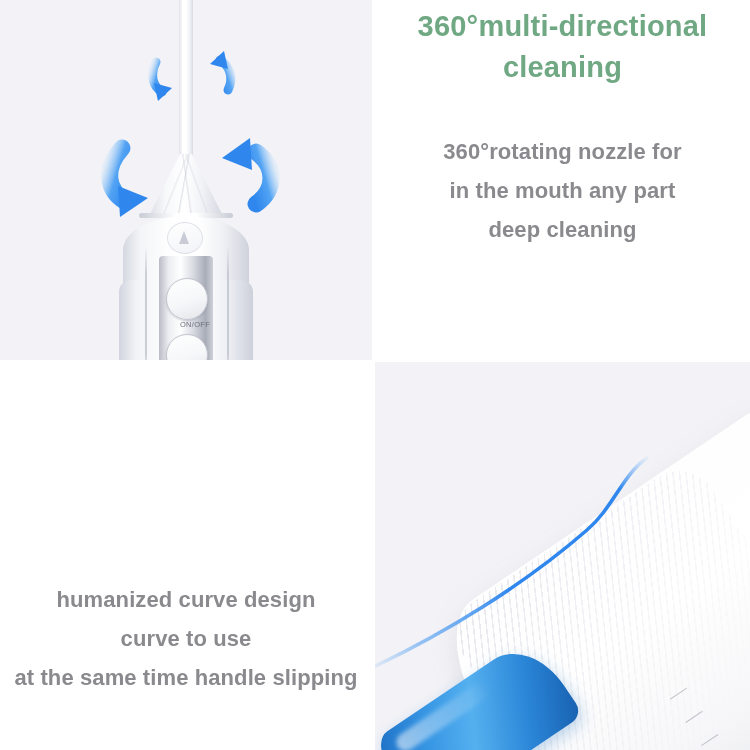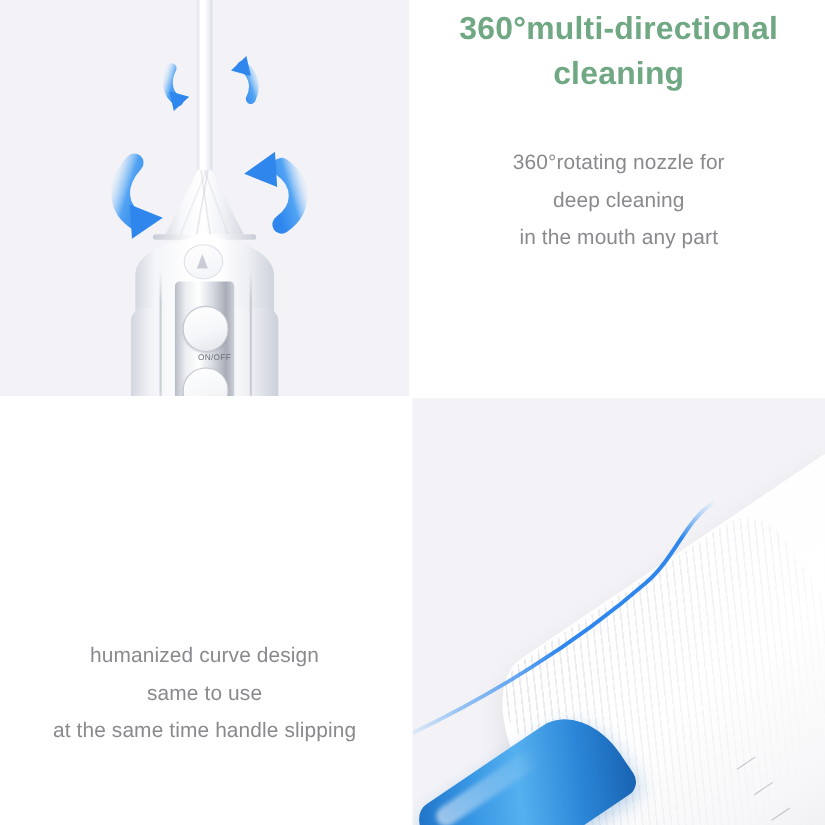--- a/index.html
+++ b/index.html
@@ -36,23 +36,23 @@
   .heading {
     color: #6fa883;
     font-size: 29px;
     line-height: 1.42;
     font-weight: 700;
     letter-spacing: .2px;
     white-space: pre-line;
   }
   .body-copy {
     color: #8a8a8e;
-    font-size: 19px;
+    font-size: 22px;
     line-height: 1.78;
-    font-weight: 400;
+    font-weight: 700;
     letter-spacing: .1px;
   }
   .body-copy div { white-space: nowrap; }
 
   .tr-heading { top: 6px; }
   .tr-body    { top: 132px; }
   .bl-heading { top: 142px; }
   .bl-body    { top: 218px; }
 
   
@@ -349,29 +349,29 @@
     </div>
   </div>
 
   <div class="quad quad-tr">
     <div class="text-panel tr-heading">
       <div class="heading">360°multi-directional
 cleaning</div>
     </div>
     <div class="text-panel tr-body body-copy">
       <div>360°rotating nozzle for</div>
+      <div>in the mouth any part</div>
       <div>deep cleaning</div>
-      <div>in the mouth any part</div>
     </div>
   </div>
 
   <div class="quad quad-bl">
     <div class="text-panel bl-body body-copy">
       <div>humanized curve design</div>
-      <div>same to use</div>
+      <div>curve to use</div>
       <div>at the same time handle slipping</div>
     </div>
   </div>
 
   <div class="quad quad-br">
     <div class="photo-br">
 
       <div class="br-handle"></div>
       <div class="br-ridges"></div>
       <div class="br-blue-band"></div>

